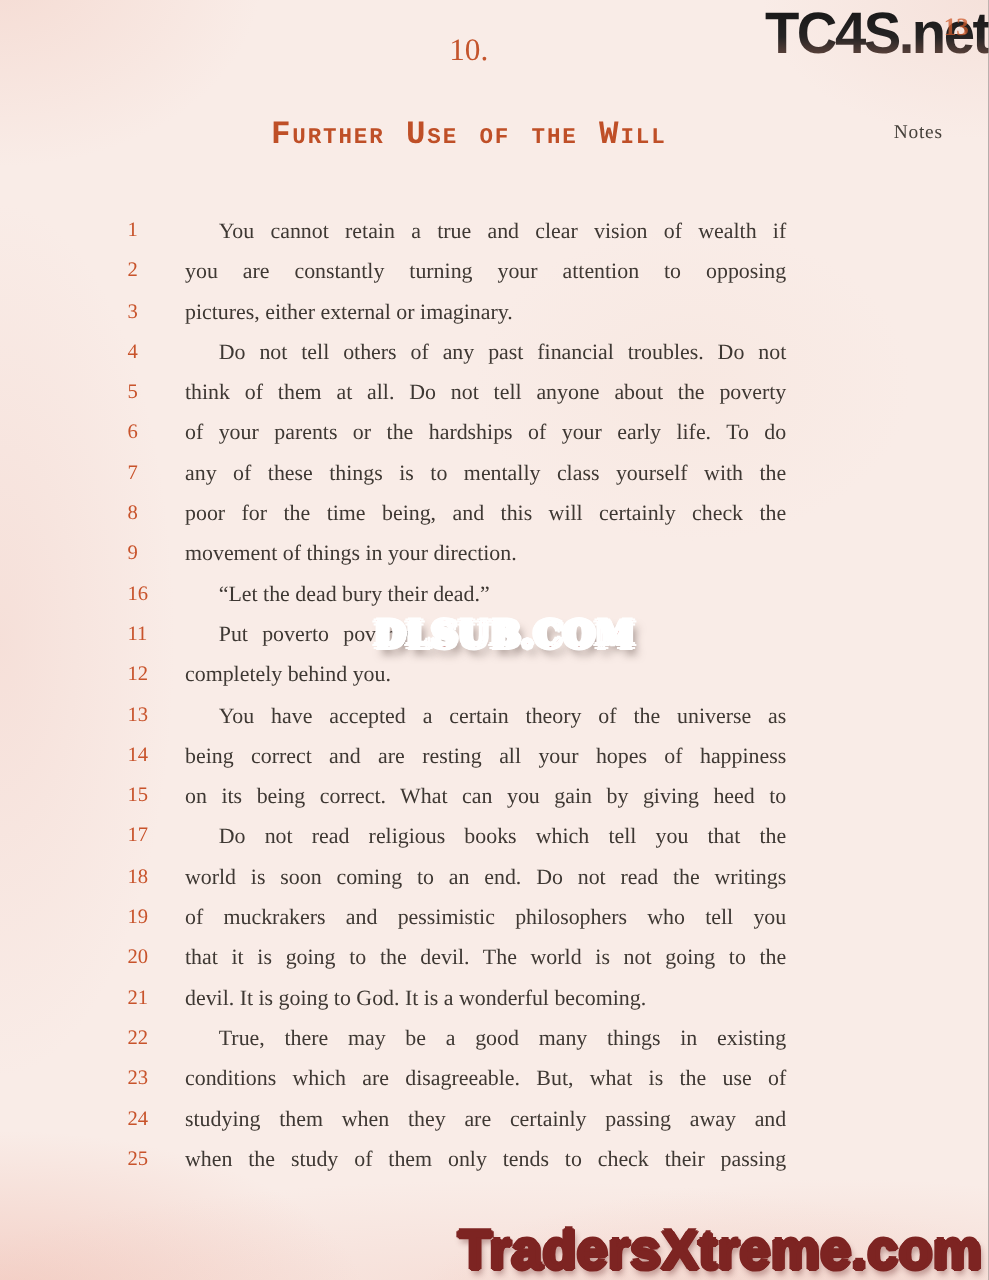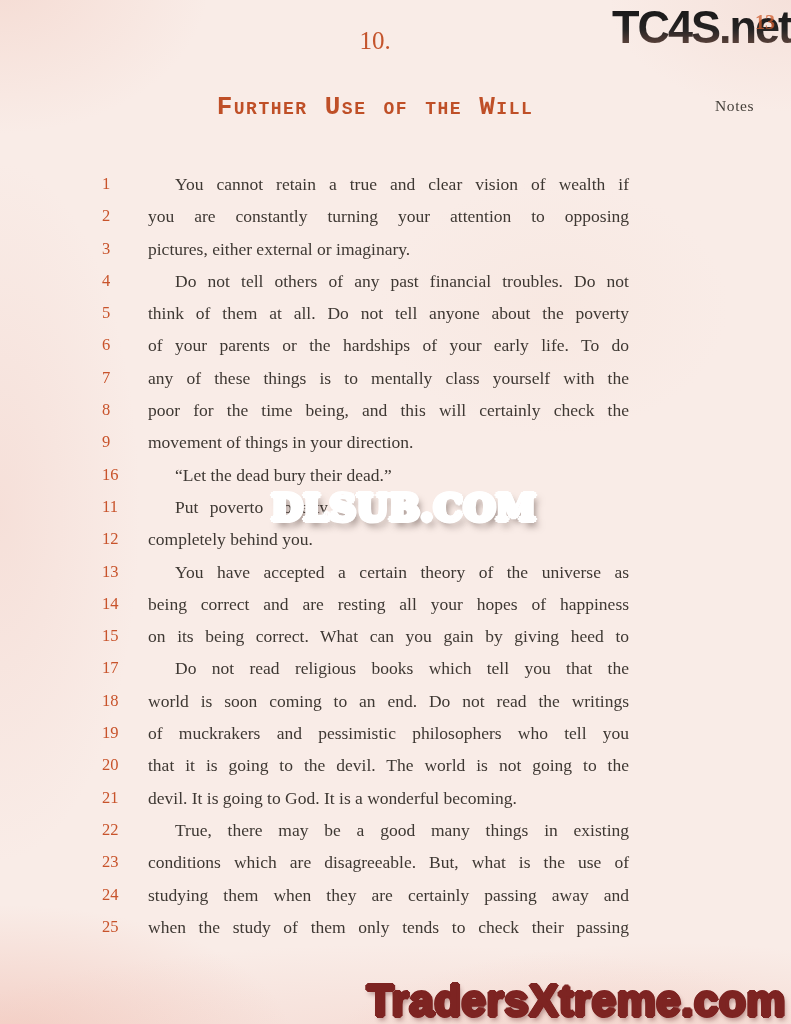--- a/index.html
+++ b/index.html
@@ -67,21 +67,21 @@
     transform: scaleY(1.04);
   }
   .page-num {
     position: absolute; top: 11px; left: 755px; z-index: 4;
     font-size: 20px; font-weight: bold; color: #cf5c2d; opacity: 0.75;
   }
   .dlsub {
     position: absolute; left: 248px; top: 484px; width: 312px; height: 47px; z-index: 3;
     line-height: 47px; text-align: center;
     font-family: "DejaVu Serif", serif; font-weight: bold;
-    font-size: 36px; letter-spacing: 1px;
+    font-size: 28px; letter-spacing: 1px;
     background: linear-gradient(180deg, #ef4434 0%, #d6201b 45%, #9c0f0f 100%);
     -webkit-background-clip: text; background-clip: text; color: transparent;
     text-shadow:
       -3px 0 0 #ffffff, 3px 0 0 #ffffff, 0 -3px 0 #ffffff, 0 3px 0 #ffffff,
       -2px -2px 0 #ffffff, 2px -2px 0 #ffffff, -2px 2px 0 #ffffff, 2px 2px 0 #ffffff,
       4px 6px 7px rgba(60,40,35,0.55);
   }
   .wm-traders {
     position: absolute; top: 976px; right: 5px; z-index: 3;
     font-family: "Liberation Sans", sans-serif; font-weight: bold;

